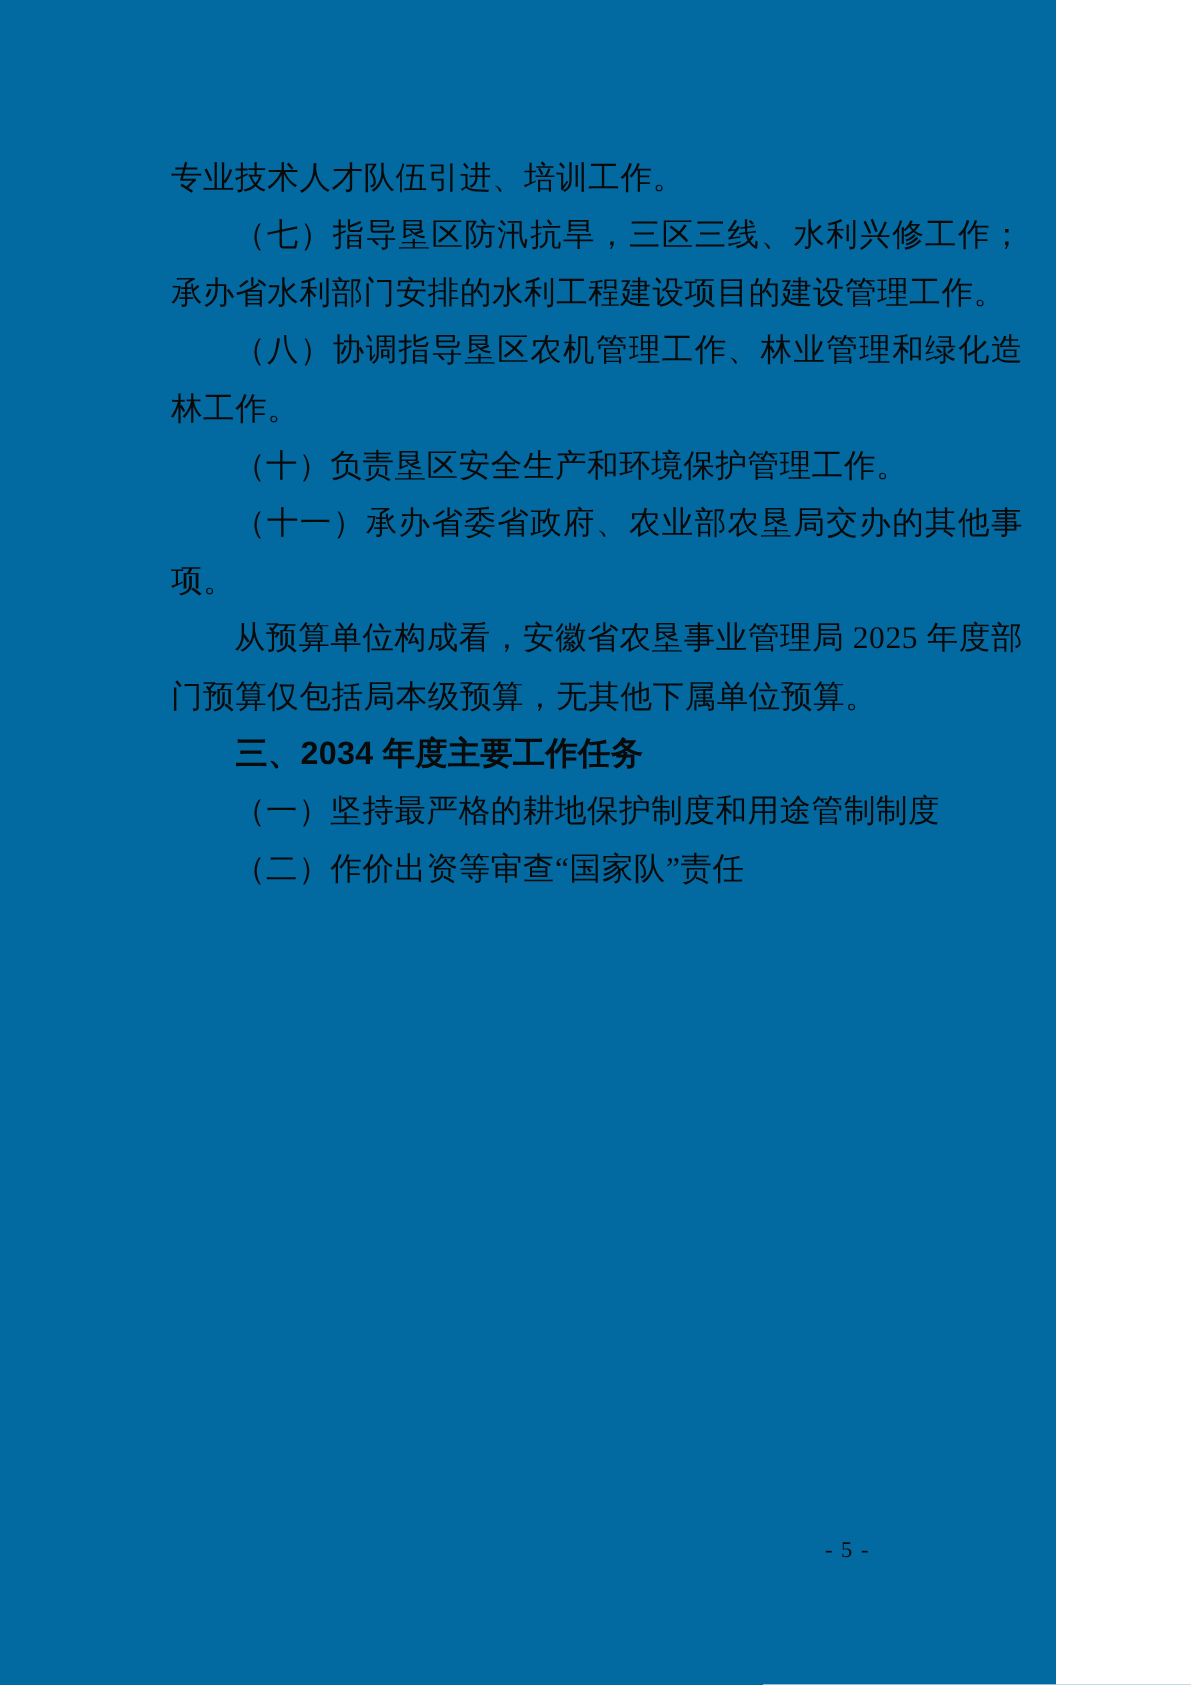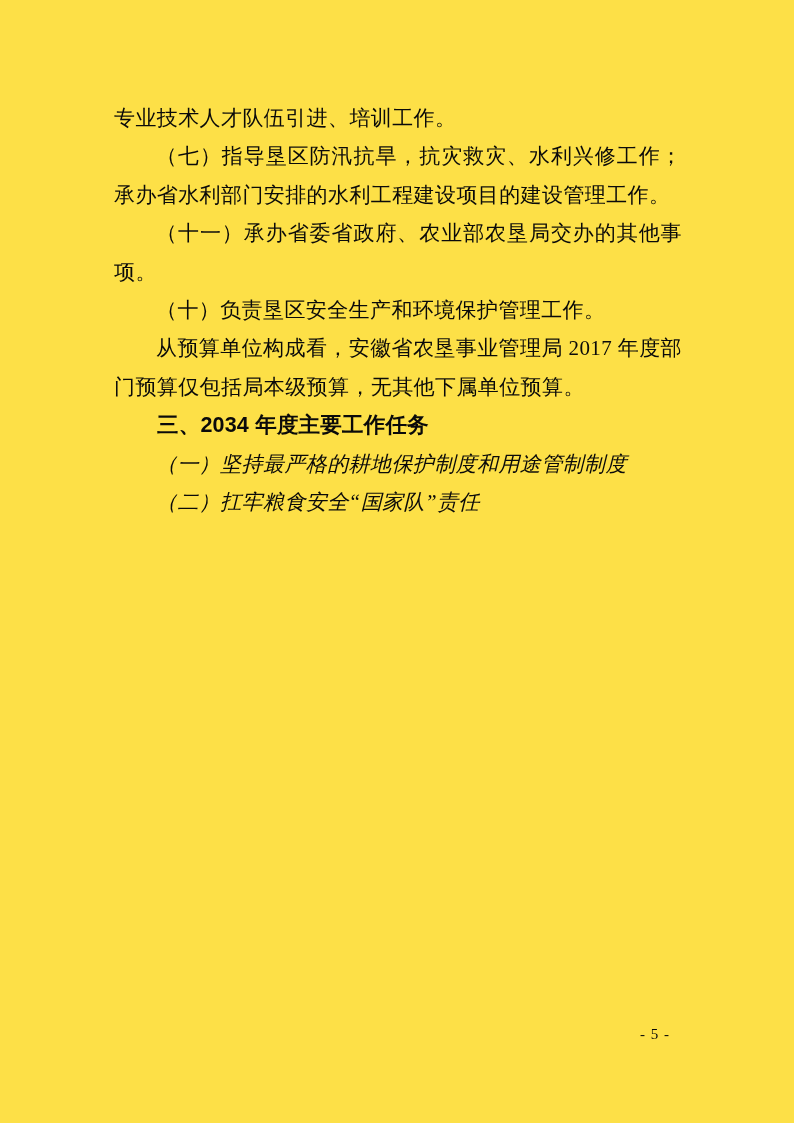--- a/index.html
+++ b/index.html
@@ -2,23 +2,23 @@
 <html><head>
 <meta charset="utf-8">
 <style>
   html, body {
     margin: 0;
     padding: 0;
     background: #ffffff;
   }
   .page {
     position: relative;
-    width: 794px;
+    width: 704px;
     height: 1123px;
-    background: #fde047;
+    background: #0369a1;
     overflow: hidden;
     font-family: "Liberation Serif", serif;
     color: #0a0a0a;
   }
   .doc-body {
     position: absolute;
     left: 114px;
     top: 99px;
     width: 568px;
   }
@@ -37,40 +37,40 @@
   .para.heading {
     font-family: "Liberation Sans", sans-serif;
     font-weight: 700;
     font-size: 21.5px;
     letter-spacing: 0.2px;
     text-align: left;
   }
   .para.sub {
     
     font-weight: 400;
-    font-style: italic;
   }
   .footer-pagenum {
     position: absolute;
     top: 1026px;
     right: 124px;
     font-size: 15px;
     letter-spacing: 1px;
     font-family: "Liberation Serif", serif;
     color: #0a0a0a;
   }
 </style>
 </head>
 <body>
 
 <div class="page">
   <div class="doc-body">
       <p class="para body">专业技术人才队伍引进、培训工作。</p>
-      <p class="para body indent">（七）指导垦区防汛抗旱，抗灾救灾、水利兴修工作；承办省水利部门安排的水利工程建设项目的建设管理工作。</p>
+      <p class="para body indent">（七）指导垦区防汛抗旱，三区三线、水利兴修工作；承办省水利部门安排的水利工程建设项目的建设管理工作。</p>
+      <p class="para body indent">（八）协调指导垦区农机管理工作、林业管理和绿化造林工作。</p>
+      <p class="para body indent">（十）负责垦区安全生产和环境保护管理工作。</p>
       <p class="para body indent">（十一）承办省委省政府、农业部农垦局交办的其他事项。</p>
-      <p class="para body indent">（十）负责垦区安全生产和环境保护管理工作。</p>
-      <p class="para body indent">从预算单位构成看，安徽省农垦事业管理局 2017 年度部门预算仅包括局本级预算，无其他下属单位预算。</p>
+      <p class="para body indent">从预算单位构成看，安徽省农垦事业管理局 2025 年度部门预算仅包括局本级预算，无其他下属单位预算。</p>
       <p class="para heading indent">三、2034 年度主要工作任务</p>
       <p class="para sub indent">（一）坚持最严格的耕地保护制度和用途管制制度</p>
-      <p class="para sub indent">（二）扛牢粮食安全“国家队”责任</p>
+      <p class="para sub indent">（二）作价出资等审查“国家队”责任</p>
     </div>
   <div class="footer-pagenum">- 5 -</div>
 </div>
 
 </body></html>

